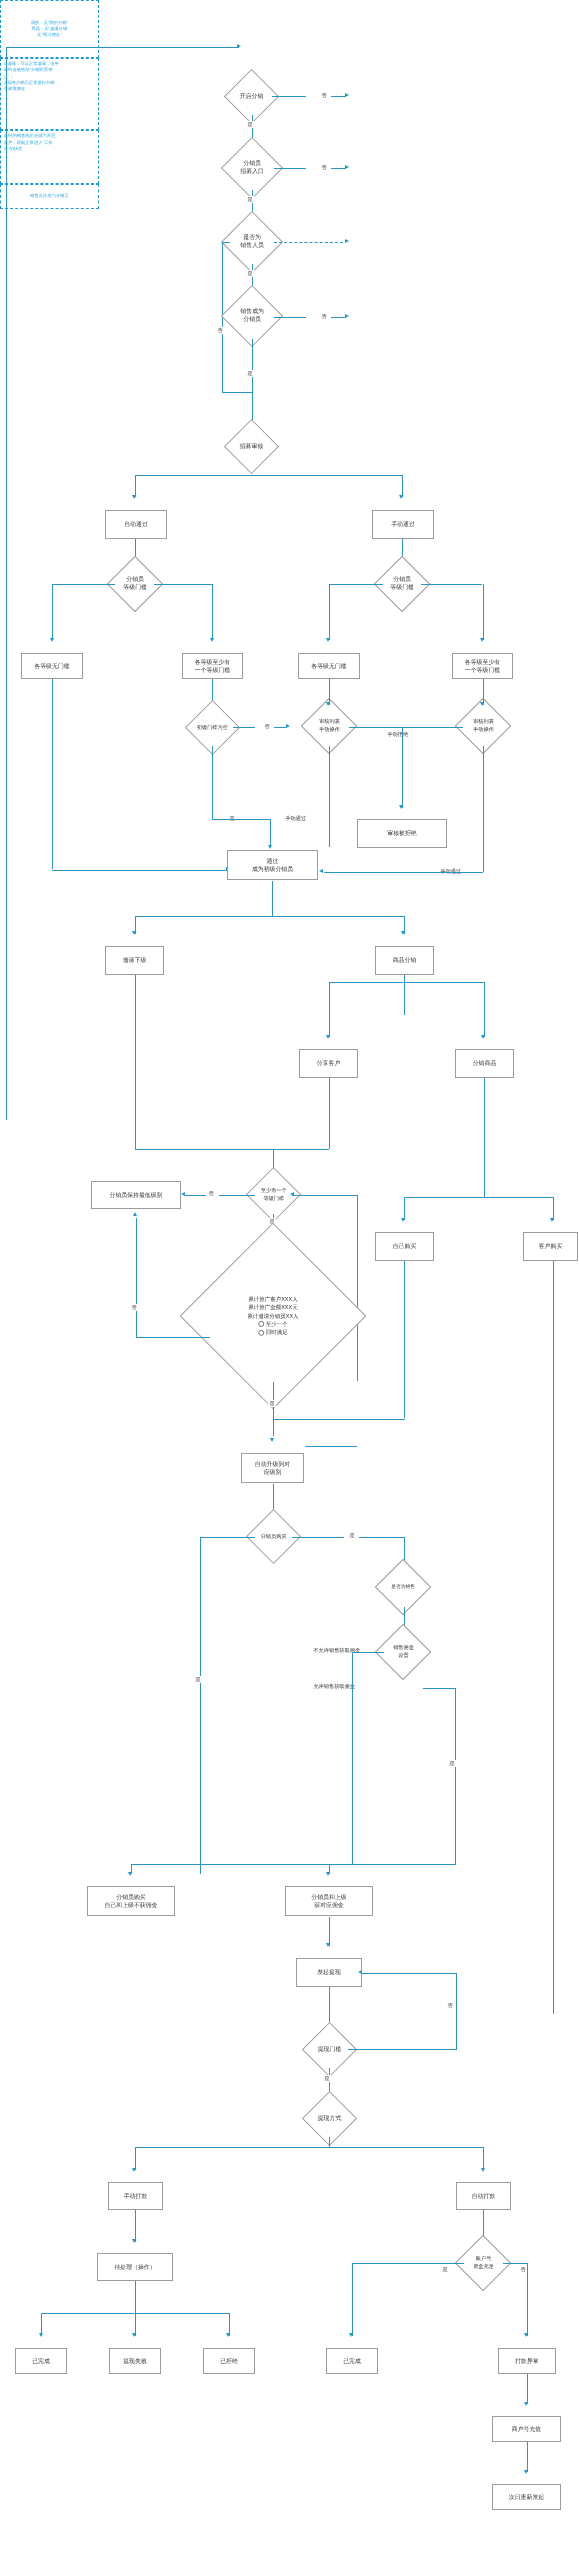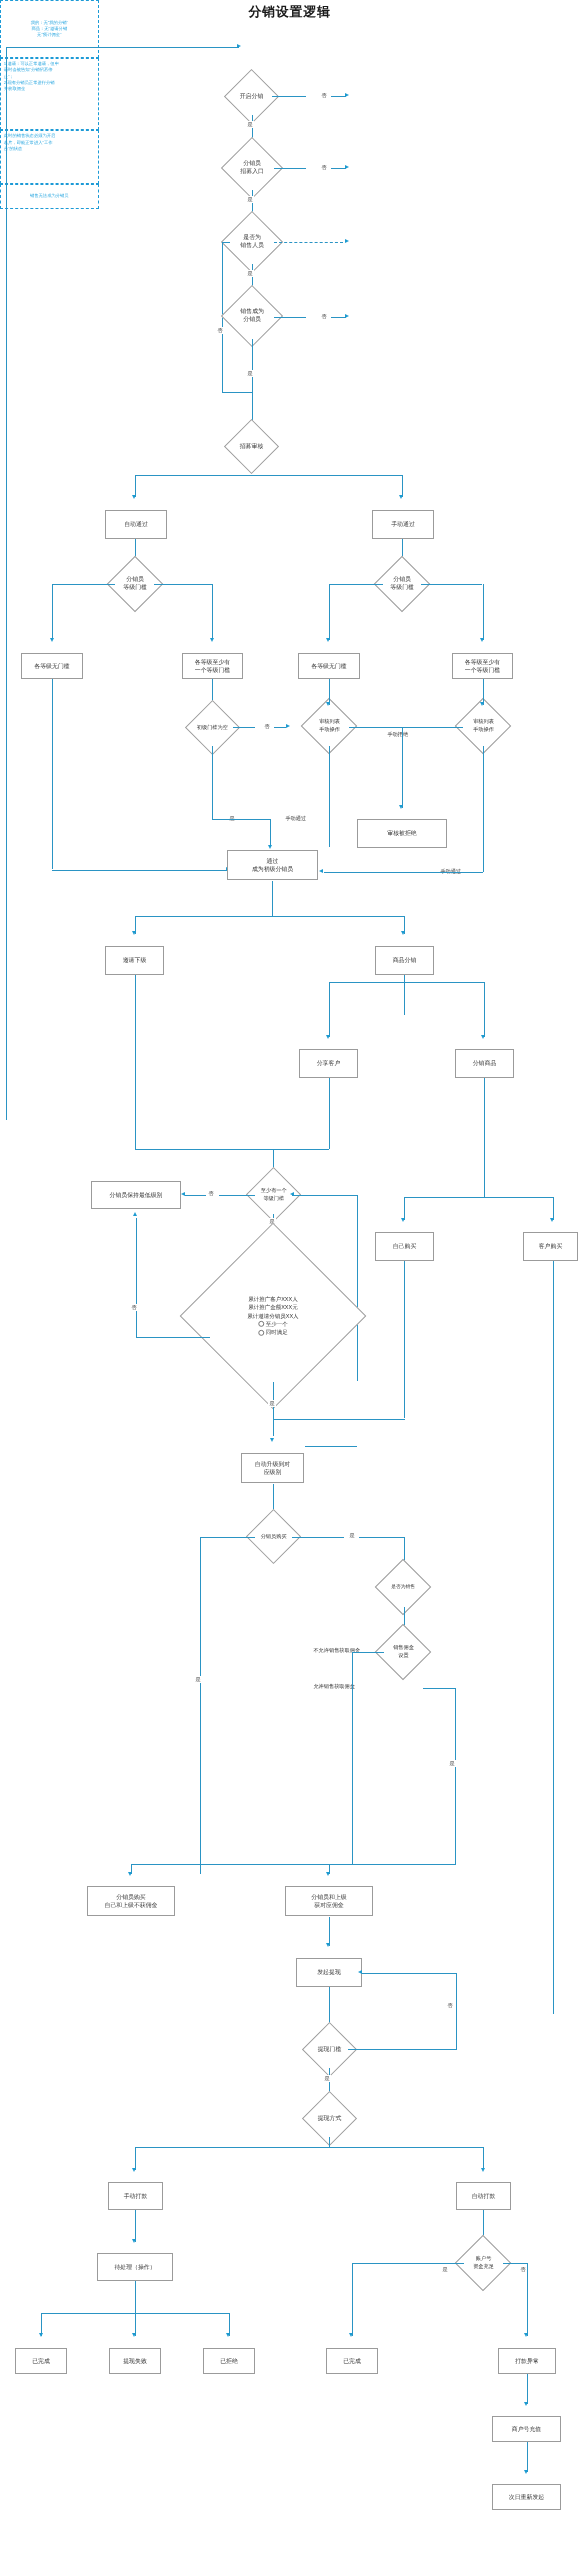--- a/index.html
+++ b/index.html
@@ -44,21 +44,20 @@
 
   .dash{position:absolute;border-top:0.7px dashed #2a94c4;height:0;}
 
   .radio{display:inline-block;width:4.1px;height:4.1px;border:0.7px solid #777;border-radius:50%;vertical-align:middle;margin-right:1.4px;}
 </style>
 </head>
 <body>
 
 <div id="stage">
 
-  <div id="title">分销设置逻辑</div>
 
   <div class="ln lnv" style="left:5.5px;top:47px;height:1073px;"></div>
   <div class="ln lnh" style="left:5.5px;top:47px;width:233px;"></div>
   <div class="arw r" style="left:237px;top:44px;"></div>
 
   <div class="node dia" style="left:232px;top:77px;width:39px;height:39px;">
     <span>开启分销</span>
   </div>
   <div class="ln lnh" style="left:272px;top:96px;width:34px;"></div>
   <div class="elab" style="left:320px;top:92px;">否</div>

